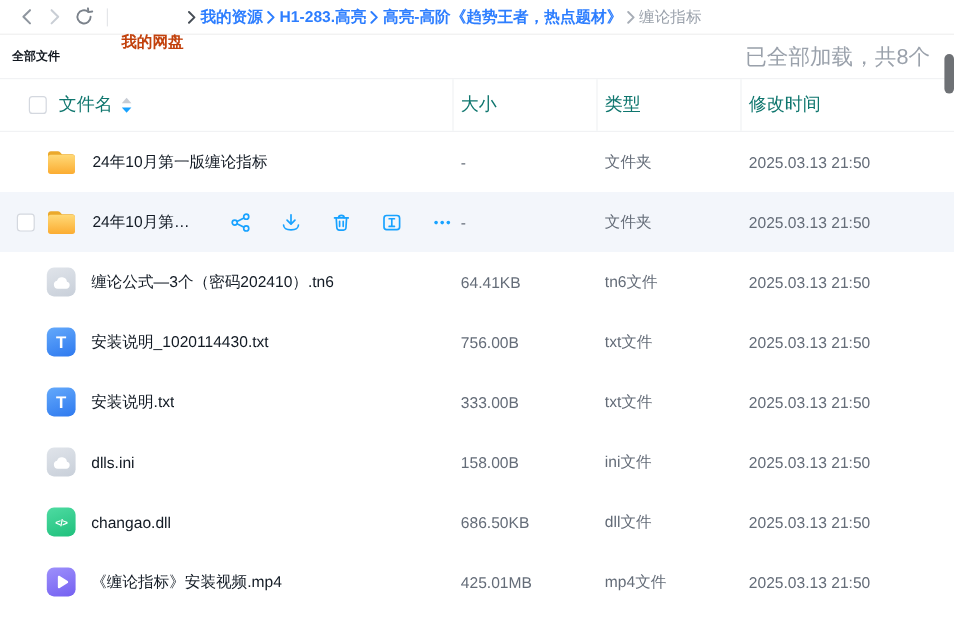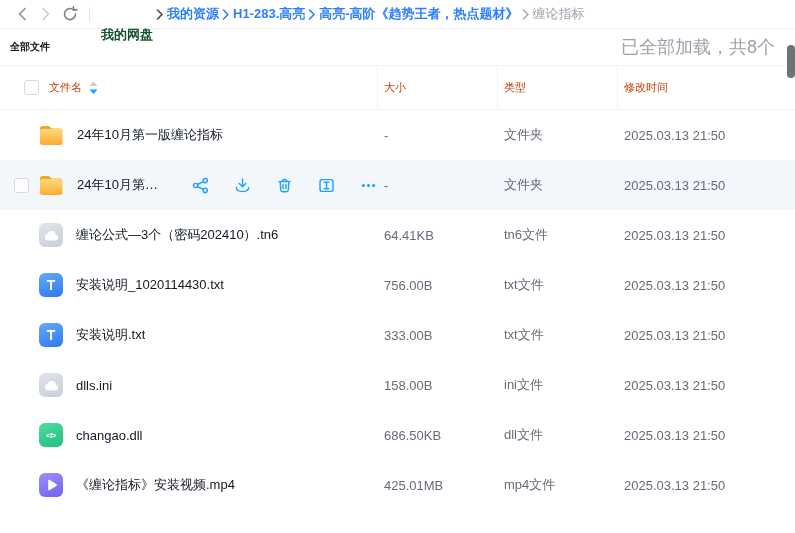--- a/index.html
+++ b/index.html
@@ -15,37 +15,37 @@
   .nav-btn {
     width: 24px; height: 24px; display: flex; align-items: center; justify-content: center;
     cursor: pointer; flex: none;
   }
   .nav-btn.back { color: #8f969f; }
   .nav-btn.fwd { color: #c9ced5; }
   .nav-btn.refresh { color: #7b828b; }
   .vdiv { width: 1px; height: 15px; background: #e4e6e9; margin: 0 11px 0 7px; flex: none; }
   .breadcrumb { display: flex; align-items: center; font-size: 13px; font-weight: 700; white-space: nowrap; overflow: hidden; }
   .crumb { cursor: pointer; }
-  .crumb.root { color: #14532d; margin-top: 41px; }
+  .crumb.root { color: #c2410c; margin-top: 41px; }
   .crumb.link { color: #2d7eff; }
   .crumb.current { color: #9aa1ab; font-weight: 400; cursor: default; }
   .sep { display: inline-flex; align-items: center; margin: 0 3px; }
   .sep.root { color: #454c55; }
   .sep.link { color: #2d7eff; }
   .sep.gray { color: #a7adb6; }
 
   .section-header {
     height: 37px; display: flex; align-items: center; justify-content: space-between;
     padding: 0 20px 0 10px; border-bottom: 1px solid #f1f2f4;
   }
   .section-title { font-size: 10px; font-weight: 700; color: #10161e; }
   .load-status { font-size: 18px; color: #9aa1ab; }
 
   .thead { display: flex; align-items: stretch; height: 44px; border-bottom: 1px solid #f1f2f4;
-           font-size: 11px; color: #c2410c; }
+           font-size: 15px; color: #0f766e; }
   .col { display: flex; align-items: center; }
   .col.name { flex: 1; min-width: 0; }
   .col.size { width: 120px; }
   .col.type { width: 120px; }
   .col.time { width: 178px; }
   .thead .col.name { padding-left: 24px; }
   .thead .col.size, .thead .col.type, .thead .col.time {
     border-left: 1px solid #f1f2f4; padding-left: 6px;
   }
   .row .col.size, .row .col.type, .row .col.time { padding-left: 7px; }

